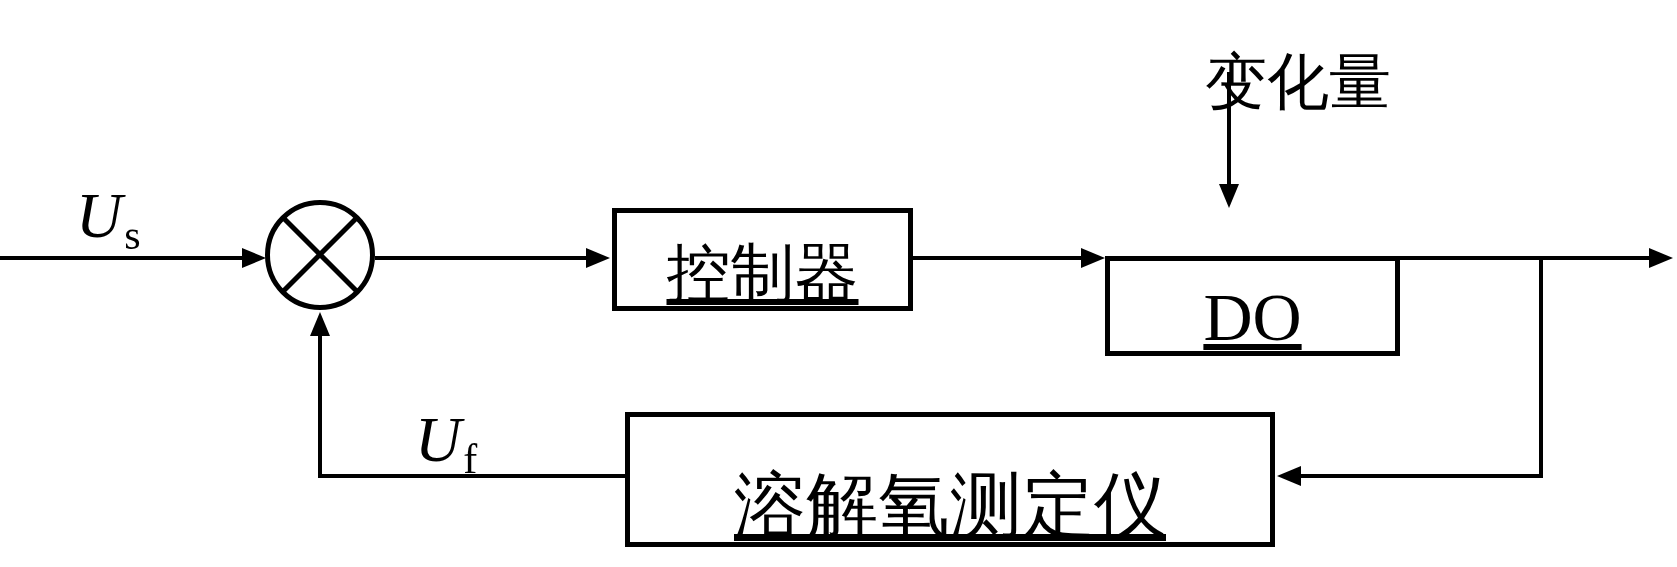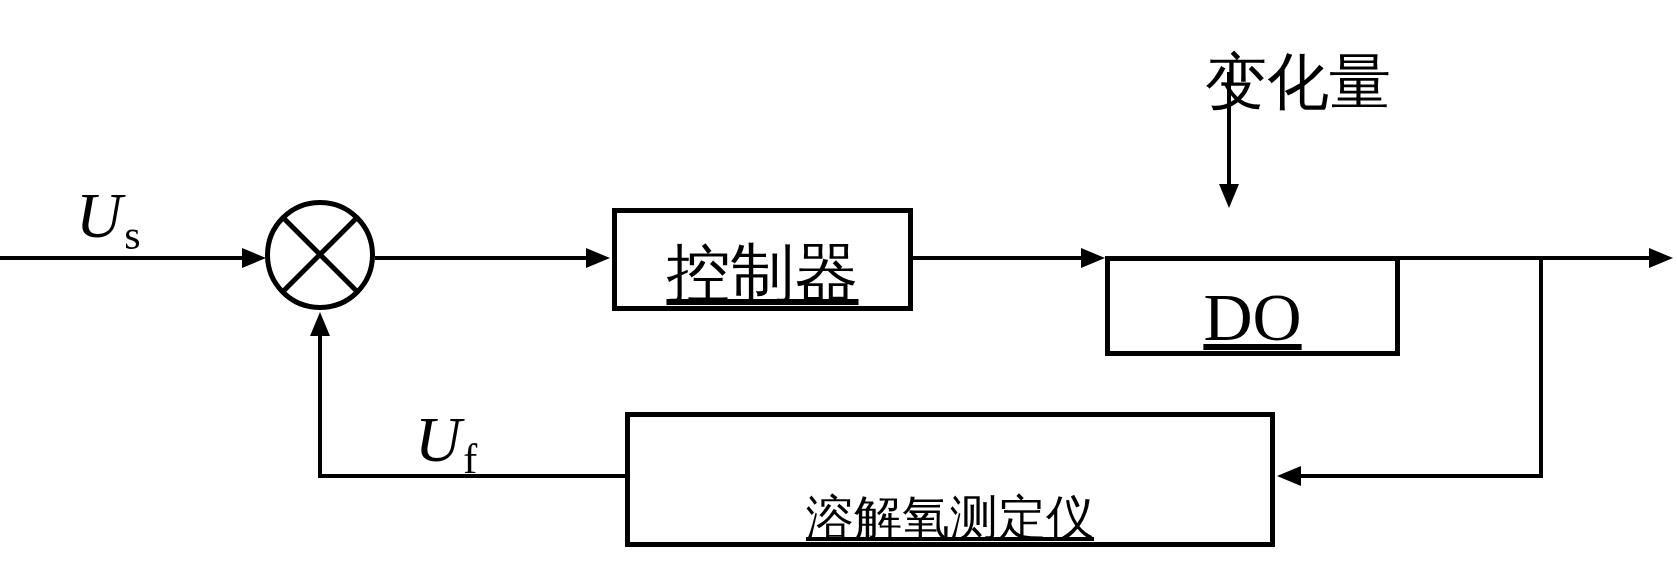--- a/index.html
+++ b/index.html
@@ -52,21 +52,21 @@
     background: #ffffff;
     display: flex;
     align-items: flex-end;
     justify-content: center;
     line-height: 1;
     white-space: nowrap;
     text-decoration: underline;
   }
   .block-controller { left: 612px; top: 208px; width: 301px; height: 103px; font-size: 64px; }
   .block-plant      { left: 1105px; top: 208px; width: 295px; height: 100px; font-size: 68px; margin-top: 48px; }
-  .block-sensor     { left: 625px; top: 412px; width: 650px; height: 135px; font-size: 48px; }
+  .block-sensor     { left: 625px; top: 412px; width: 650px; height: 135px; font-size: 72px; }
 
   .sumjct {
     position: absolute;
     left: 265px;
     top: 200px;
     width: 100px;
     height: 100px;
     border: 5px solid #000000;
     border-radius: 50%;
     background: #ffffff;

